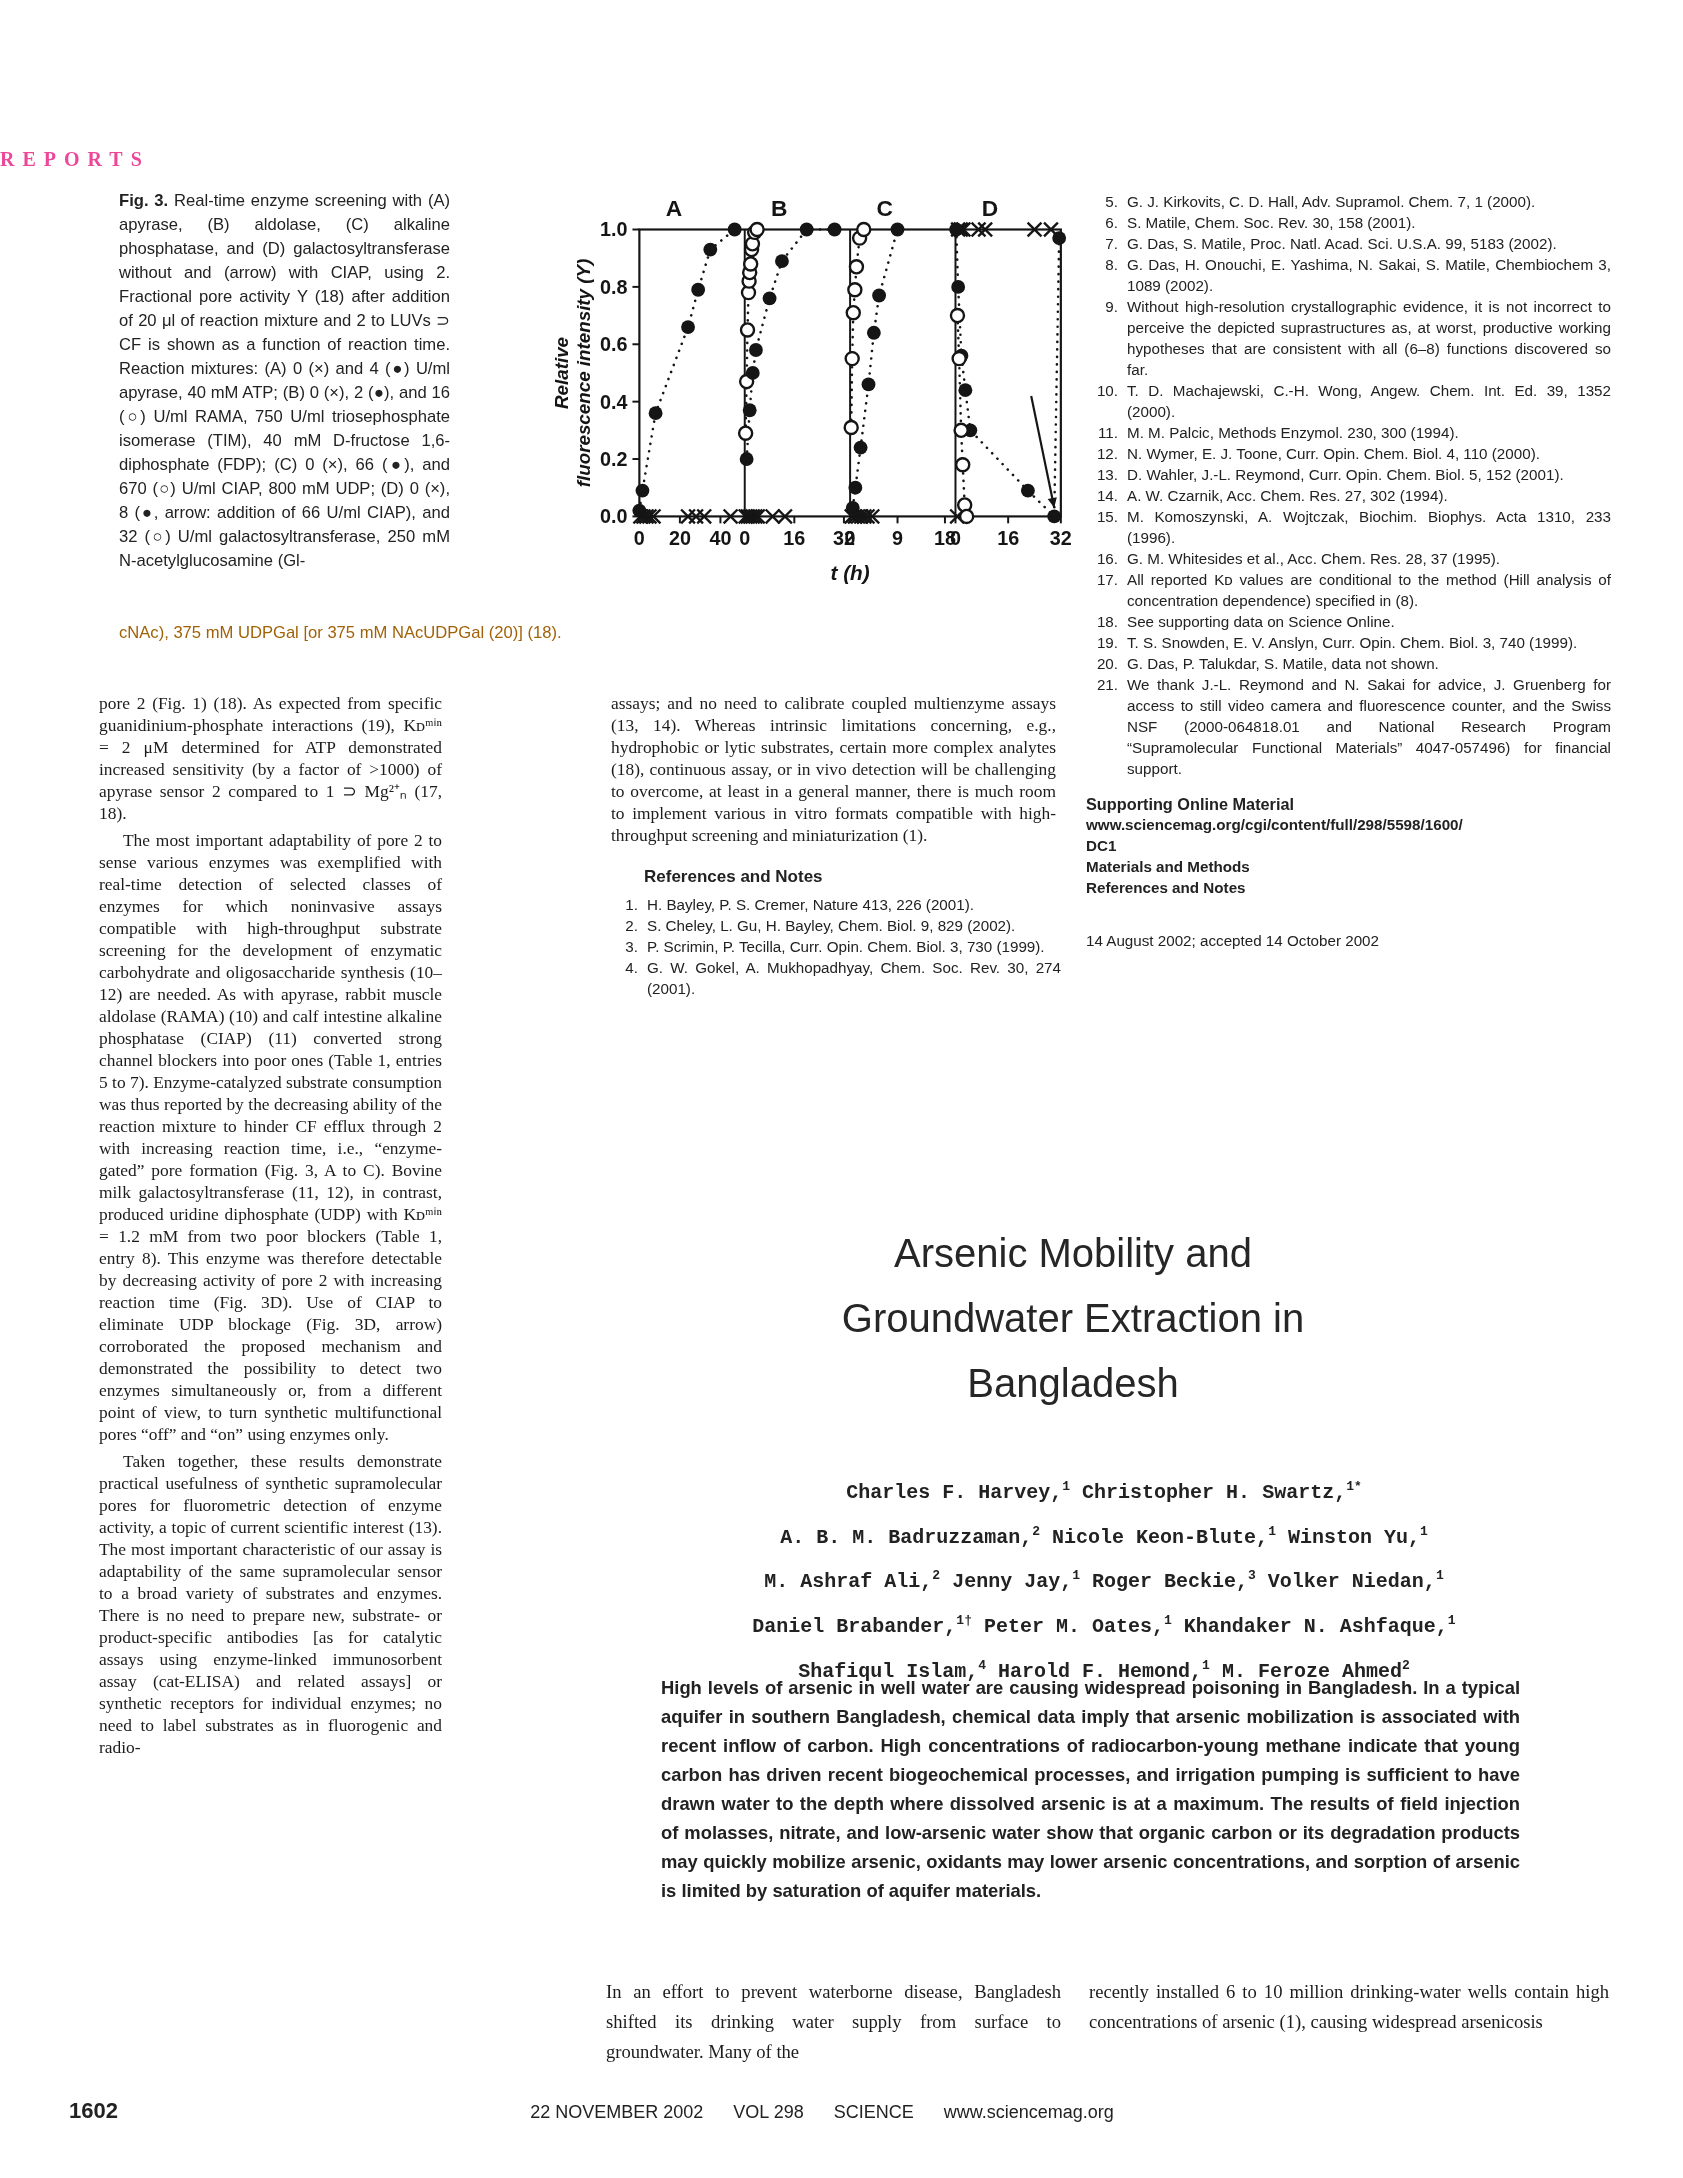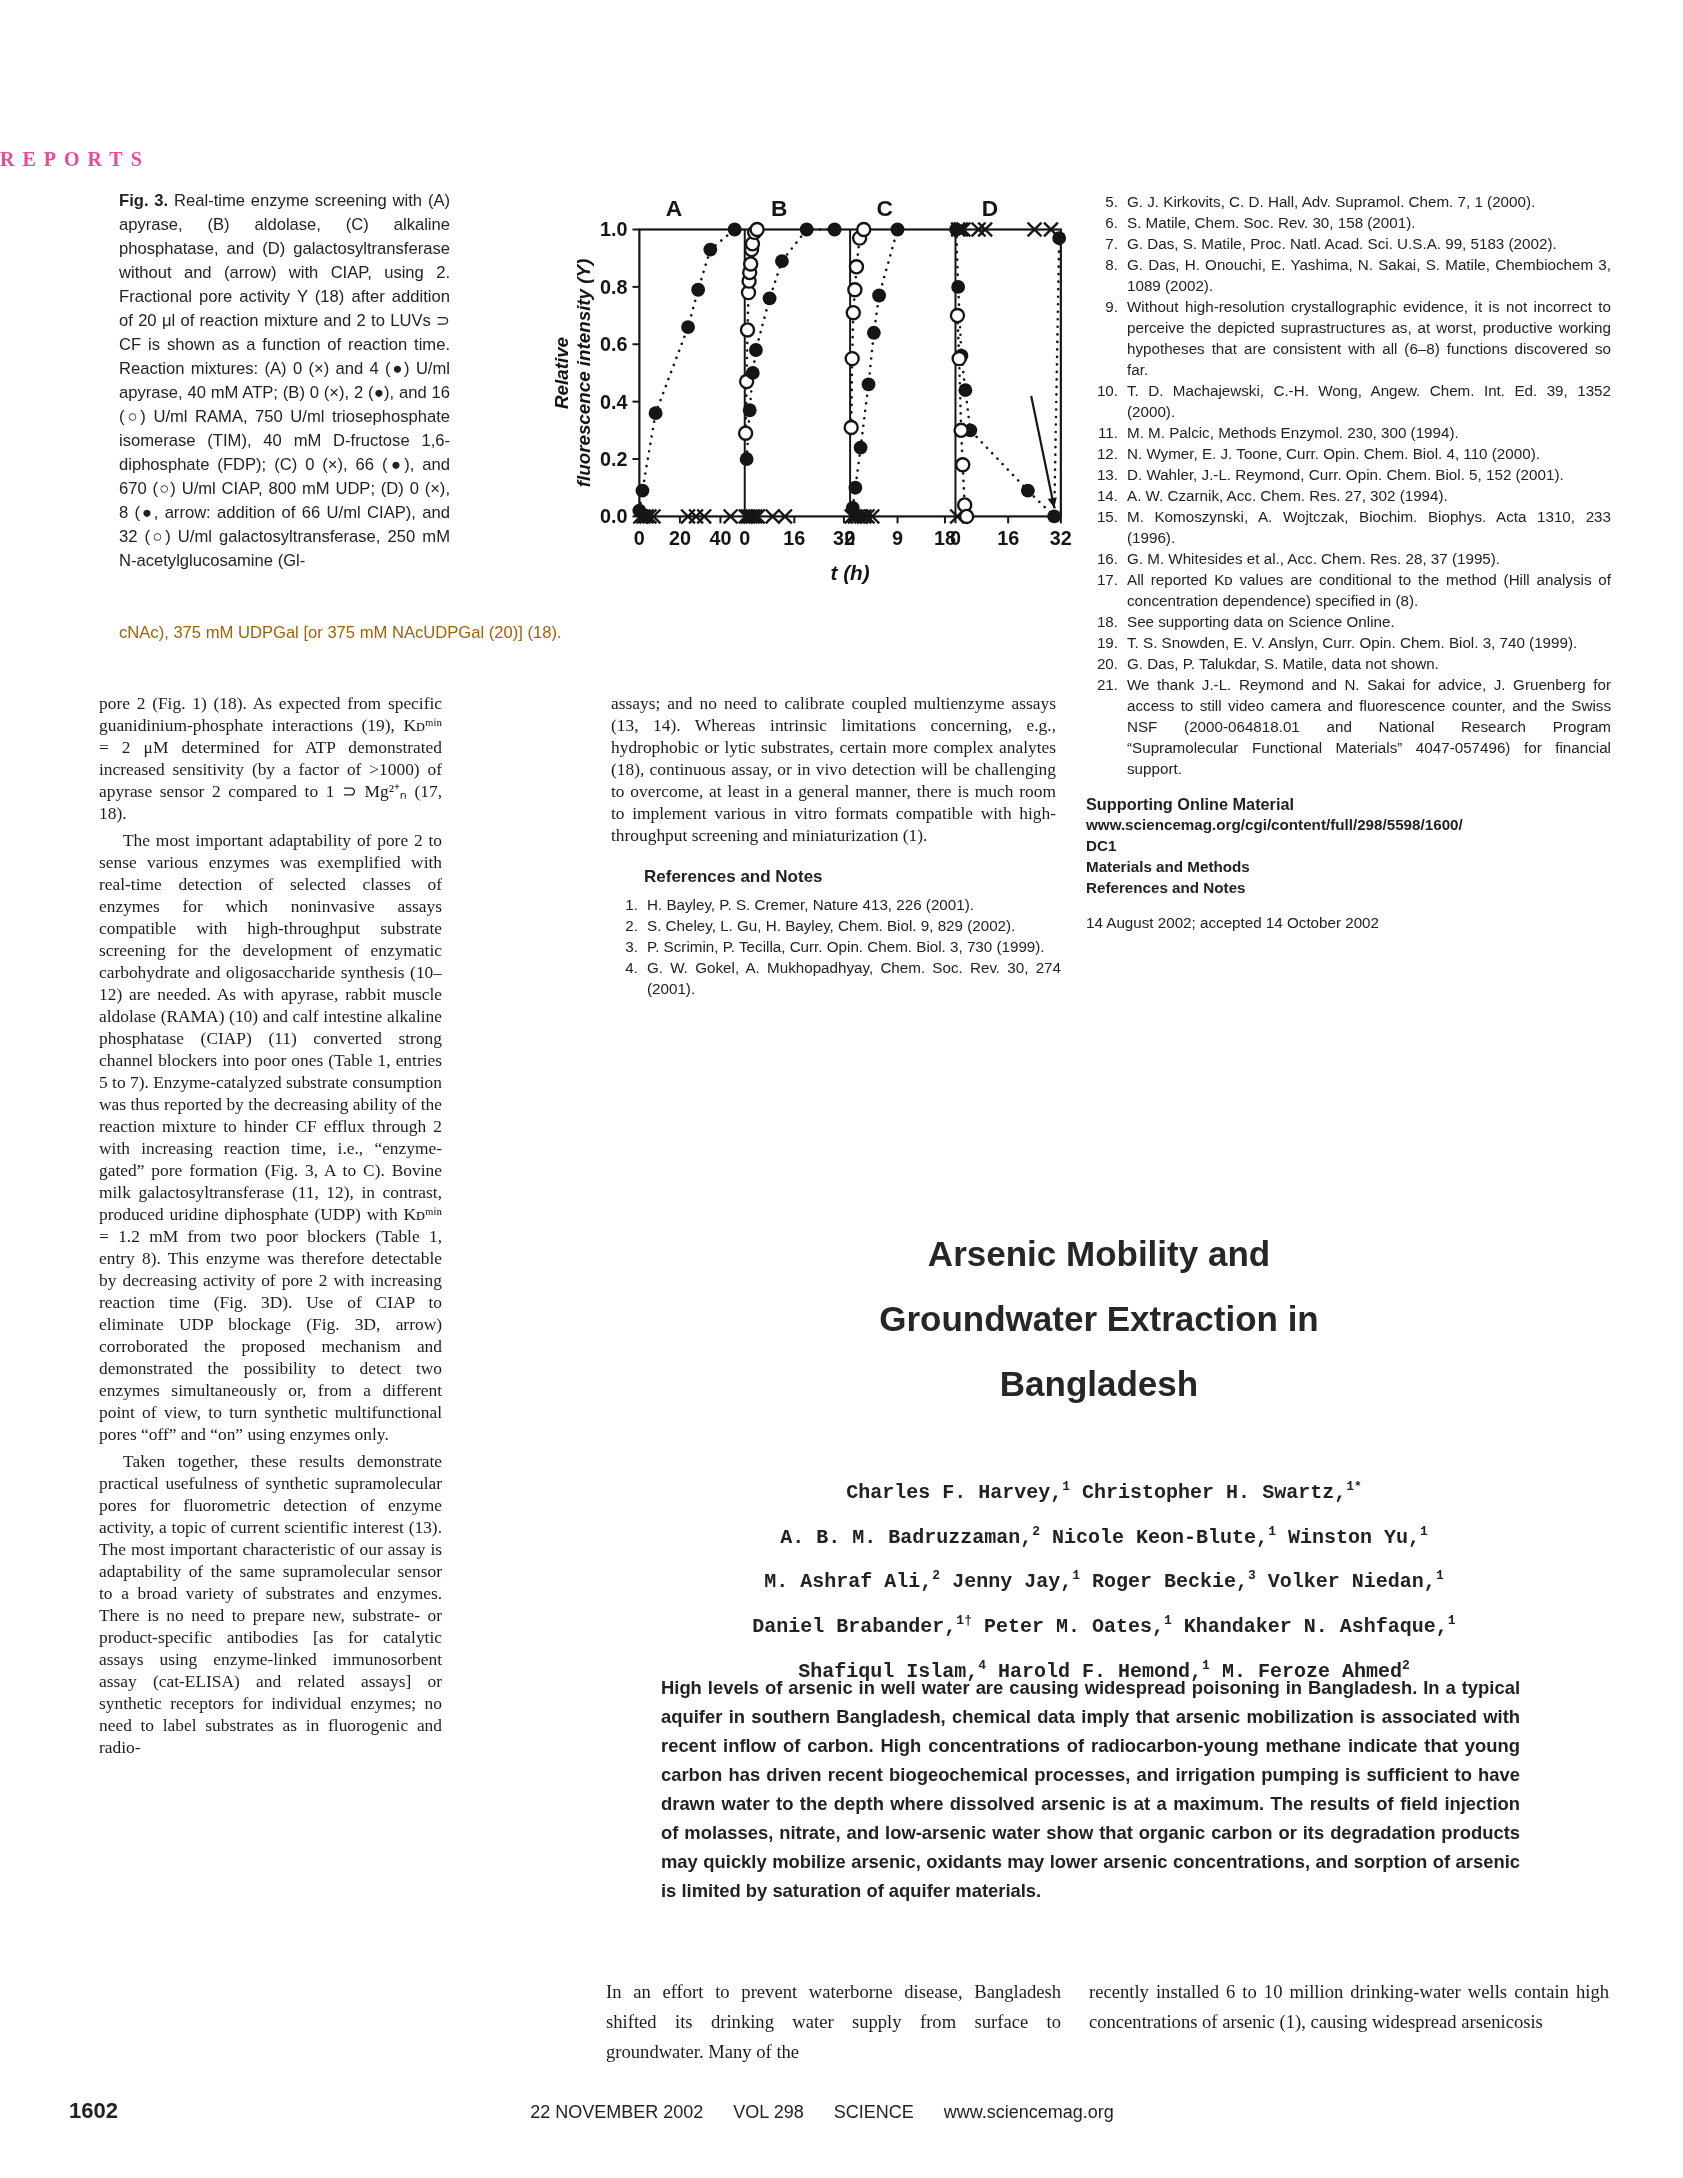--- a/index.html
+++ b/index.html
@@ -28,24 +28,24 @@
   .refs-list{font-family:"Liberation Sans",sans-serif;font-size:15.2px;line-height:21px;color:#222;}
   .ref-item{display:flex;}
   .ref-num{width:32px;min-width:32px;text-align:right;padding-right:9px;}
   .ref-text{flex:1;text-align:justify;}
   .col-right{left:1086px;top:191px;width:525px;}
 
   .som-heading{font-family:"Liberation Sans",sans-serif;font-weight:bold;font-size:16.3px;
                margin-top:16px;color:#222;}
   .som-line{font-family:"Liberation Sans",sans-serif;font-size:15.2px;line-height:21px;color:#222;
             word-break:break-all;font-weight:bold;}
-  .som-dates{font-family:"Liberation Sans",sans-serif;font-size:15.2px;margin-top:16px;color:#222;}
-
-  .article-title{left:604px;top:1221px;width:990px;text-align:center;
-                 font-family:"Liberation Sans",sans-serif;font-weight:bold;font-size:35px;
+  .som-dates{font-family:"Liberation Sans",sans-serif;font-size:15.2px;margin-top:34px;color:#222;}
+
+  .article-title{left:578px;top:1221px;width:990px;text-align:center;
+                 font-family:"Liberation Sans",sans-serif;font-weight:normal;font-size:40px;
                  line-height:65px;color:#262626;}
   .article-authors{left:604px;top:1467px;width:1000px;text-align:center;
                    font-family:Liberation Mono, monospace;font-weight:bold;font-size:20px;
                    line-height:39px;color:#222;}
   .article-authors sup{font-size:13px;}
   .article-abstract{left:661px;top:1673px;width:859px;text-align:justify;
                     font-family:"Liberation Sans",sans-serif;font-weight:bold;font-size:18.4px;
                     line-height:29px;color:#222;}
   .intro-col{font-size:18.6px;line-height:30px;text-align:justify;}
   .intro-col1{left:606px;top:1977px;width:455px;}

